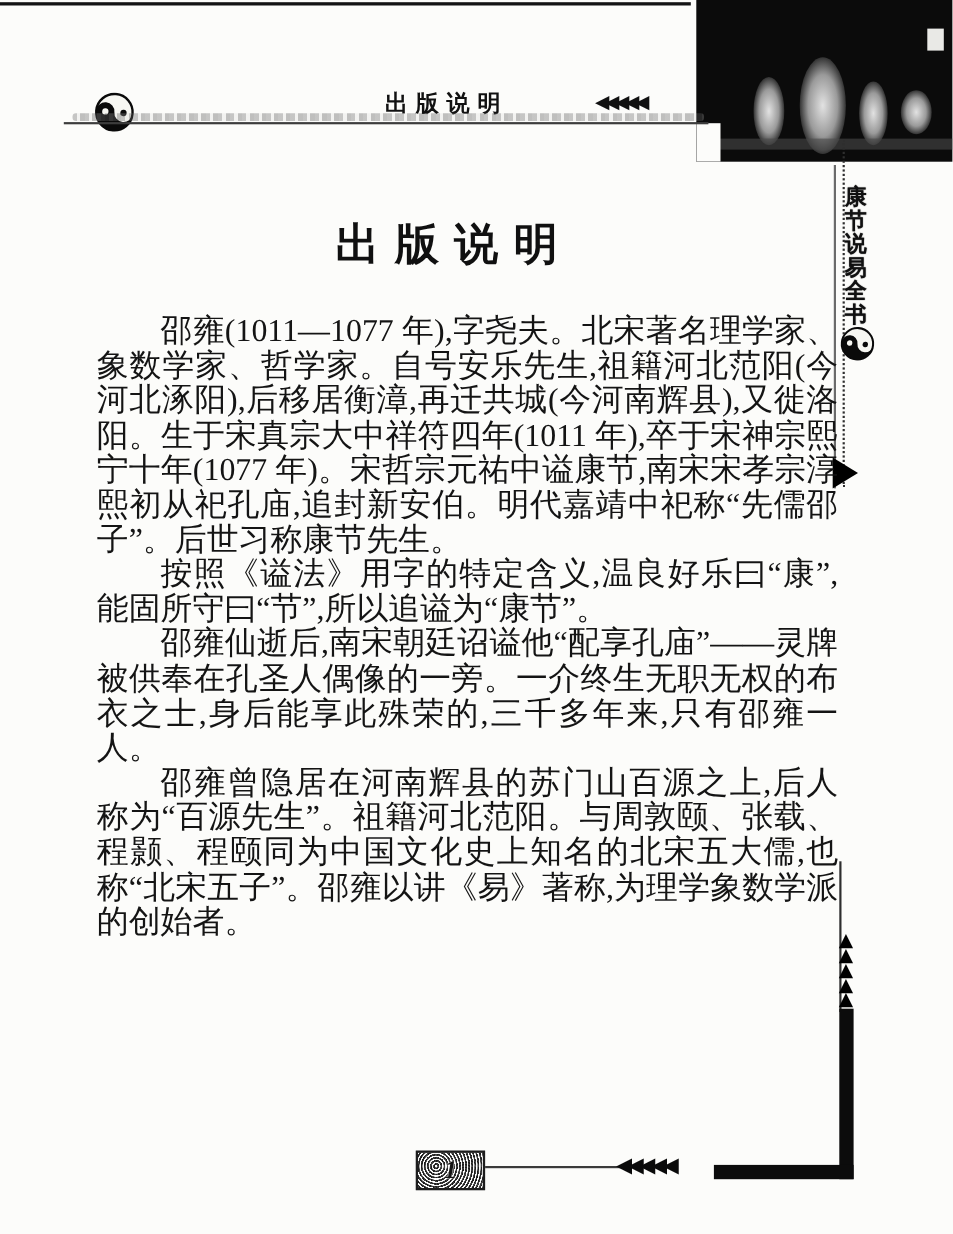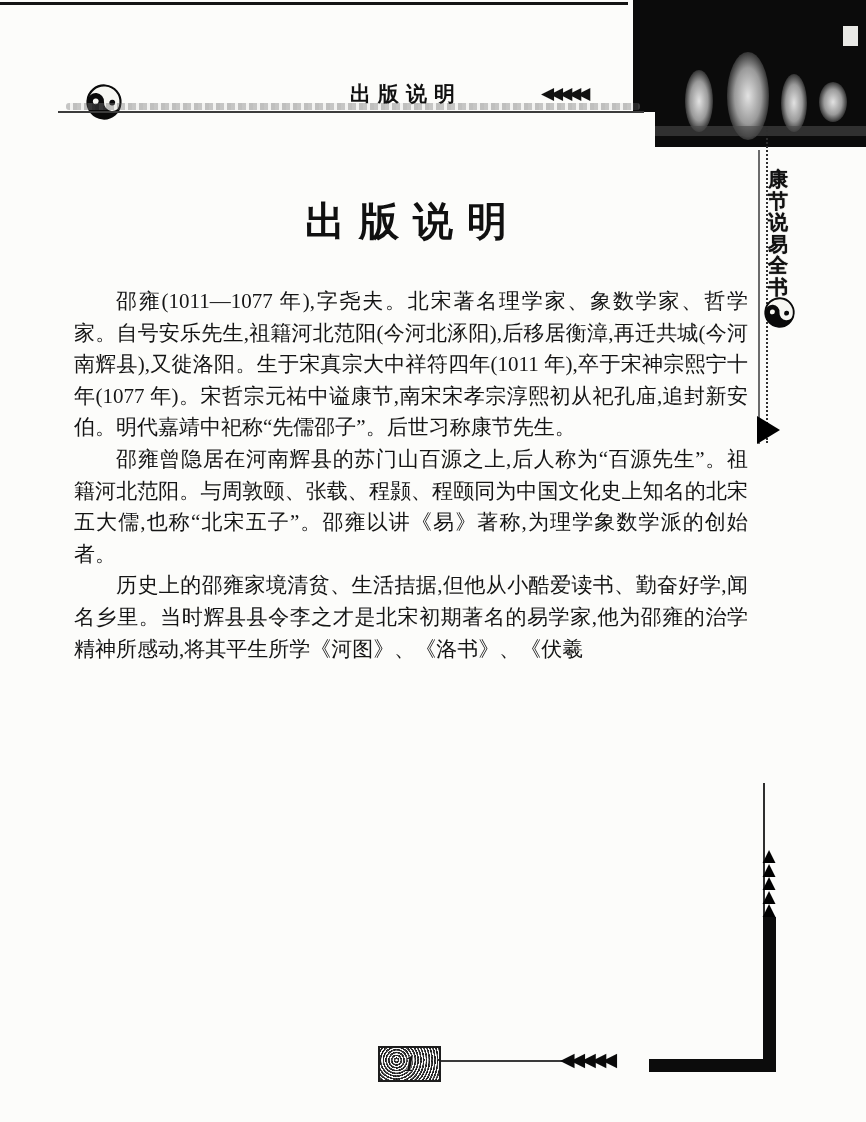--- a/index.html
+++ b/index.html
@@ -45,21 +45,21 @@
   .up-arrows{left:756px;top:849px;width:26px;font-size:17px;line-height:13.6px;
     word-break:break-all;text-align:center;color:#000;font-family:"DejaVu Sans",sans-serif;}
   .vbar{left:763px;top:917px;width:13px;height:155px;background:#0c0c0c;}
   .hbar{left:649px;top:1059px;width:127px;height:13px;background:#0c0c0c;}
 
   
   .doc-title{left:0;top:194px;width:826px;text-align:center;
     font-size:40px;font-weight:bold;letter-spacing:14px;color:#101010;}
 
   
-  .body-text{left:74px;top:286px;width:674px;font-size:21px;line-height:31.6px;
+  .body-text{left:88px;top:286px;width:674px;font-size:29px;line-height:31.6px;
     text-align:justify;color:#141414;}
   .body-text .para{margin:0;text-indent:2em;}
 
   
   .page-box{left:378px;top:1046px;width:59px;height:32px;border:2px solid #1d1d1d;
     background-color:#9a9a9a;
     background-image:
       repeating-radial-gradient(circle at 28% 38%,rgba(255,255,255,.95) 0 1px,rgba(20,20,20,.8) 1.4px 2.8px),
       repeating-radial-gradient(circle at 72% 62%,rgba(255,255,255,.85) 0 1px,rgba(30,30,30,.7) 1.4px 2.4px);
     display:flex;align-items:center;justify-content:center;
@@ -117,21 +117,22 @@
 <div class="abs side-arrow-right"></div>
 <div class="abs side-line-lower"></div>
 <div class="abs up-arrows">▲▲▲▲▲</div>
 <div class="abs vbar"></div>
 <div class="abs hbar"></div>
 
 <div class="abs doc-title">出版说明</div>
 
 <div class="abs body-text">
   <p class="para">邵雍(1011—1077 年),字尧夫。北宋著名理学家、象数学家、哲学家。自号安乐先生,祖籍河北范阳(今河北涿阳),后移居衡漳,再迁共城(今河南辉县),又徙洛阳。生于宋真宗大中祥符四年(1011 年),卒于宋神宗熙宁十年(1077 年)。宋哲宗元祐中谥康节,南宋宋孝宗淳熙初从祀孔庙,追封新安伯。明代嘉靖中祀称“先儒邵子”。后世习称康节先生。</p>
+  <p class="para">按照《谥法》用字的特定含义,温良好乐曰“康”,能固所守曰“节”,所以追谥为“康节”。</p>
+  <p class="para">邵雍仙逝后,南宋朝廷诏谥他“配享孔庙”——灵牌被供奉在孔圣人偶像的一旁。一介终生无职无权的布衣之士,身后能享此殊荣的,三千多年来,只有邵雍一人。</p>
   <p class="para">邵雍曾隐居在河南辉县的苏门山百源之上,后人称为“百源先生”。祖籍河北范阳。与周敦颐、张载、程颢、程颐同为中国文化史上知名的北宋五大儒,也称“北宋五子”。邵雍以讲《易》著称,为理学象数学派的创始者。</p>
-  <p class="para">历史上的邵雍家境清贫、生活拮据,但他从小酷爱读书、勤奋好学,闻名乡里。当时辉县县令李之才是北宋初期著名的易学家,他为邵雍的治学精神所感动,将其平生所学《河图》、《洛书》、《伏羲</p>
 </div>
 
 <div class="abs page-box">
   <span>1</span>
 </div>
 <div class="abs ftr-line"></div>
 <div class="abs ftr-arrows">◀◀◀◀◀</div>
 
 </body></html>

